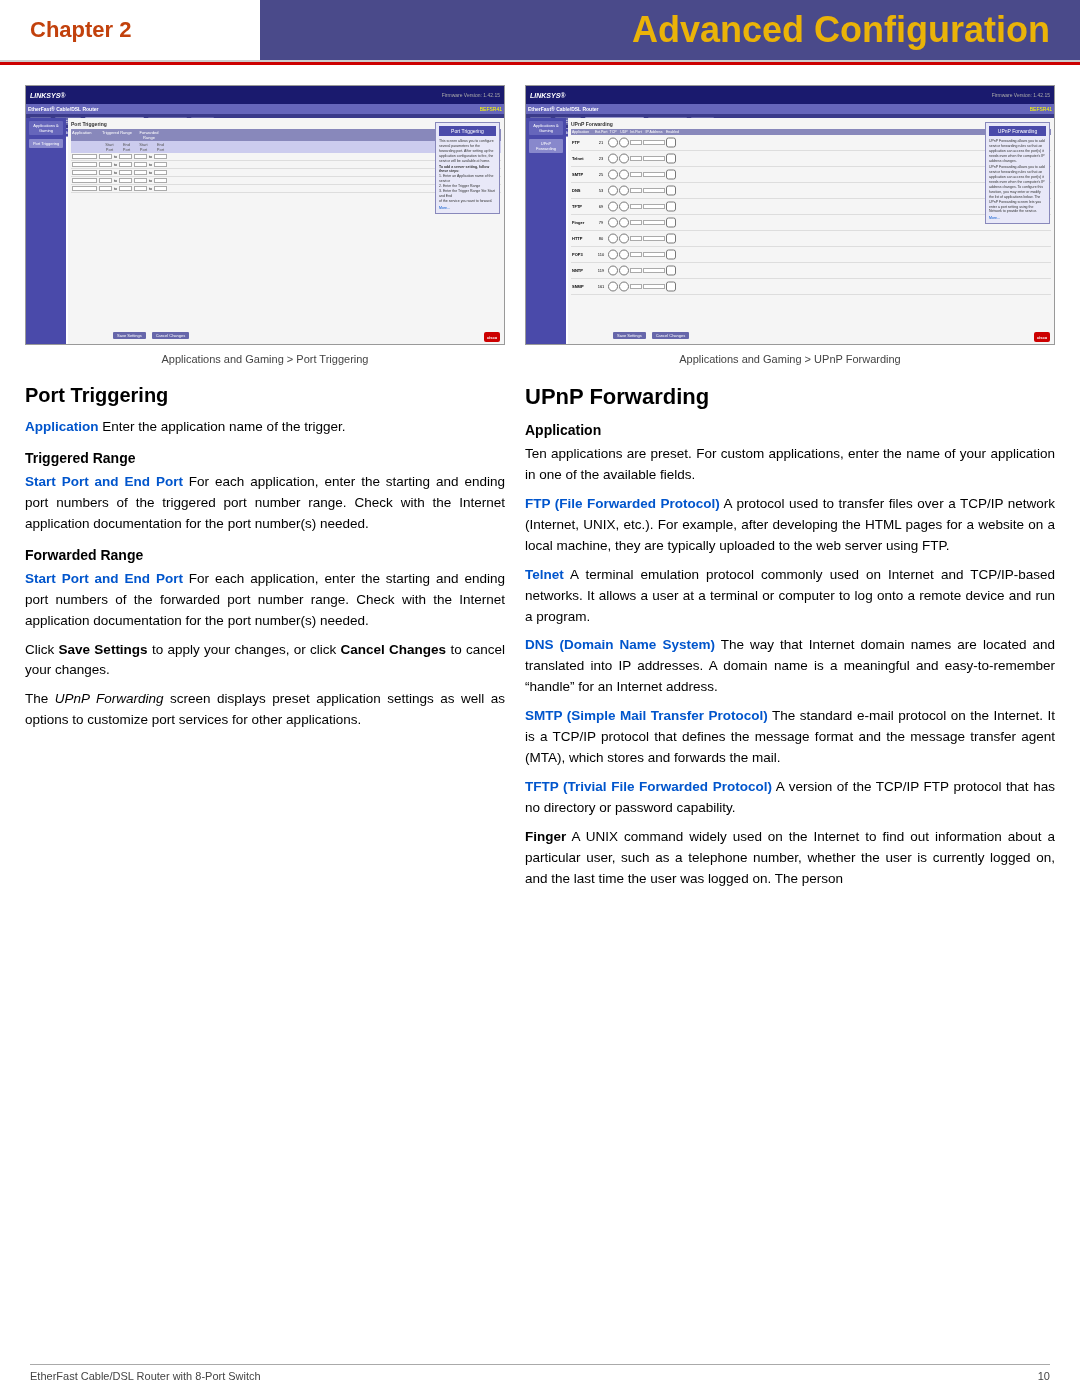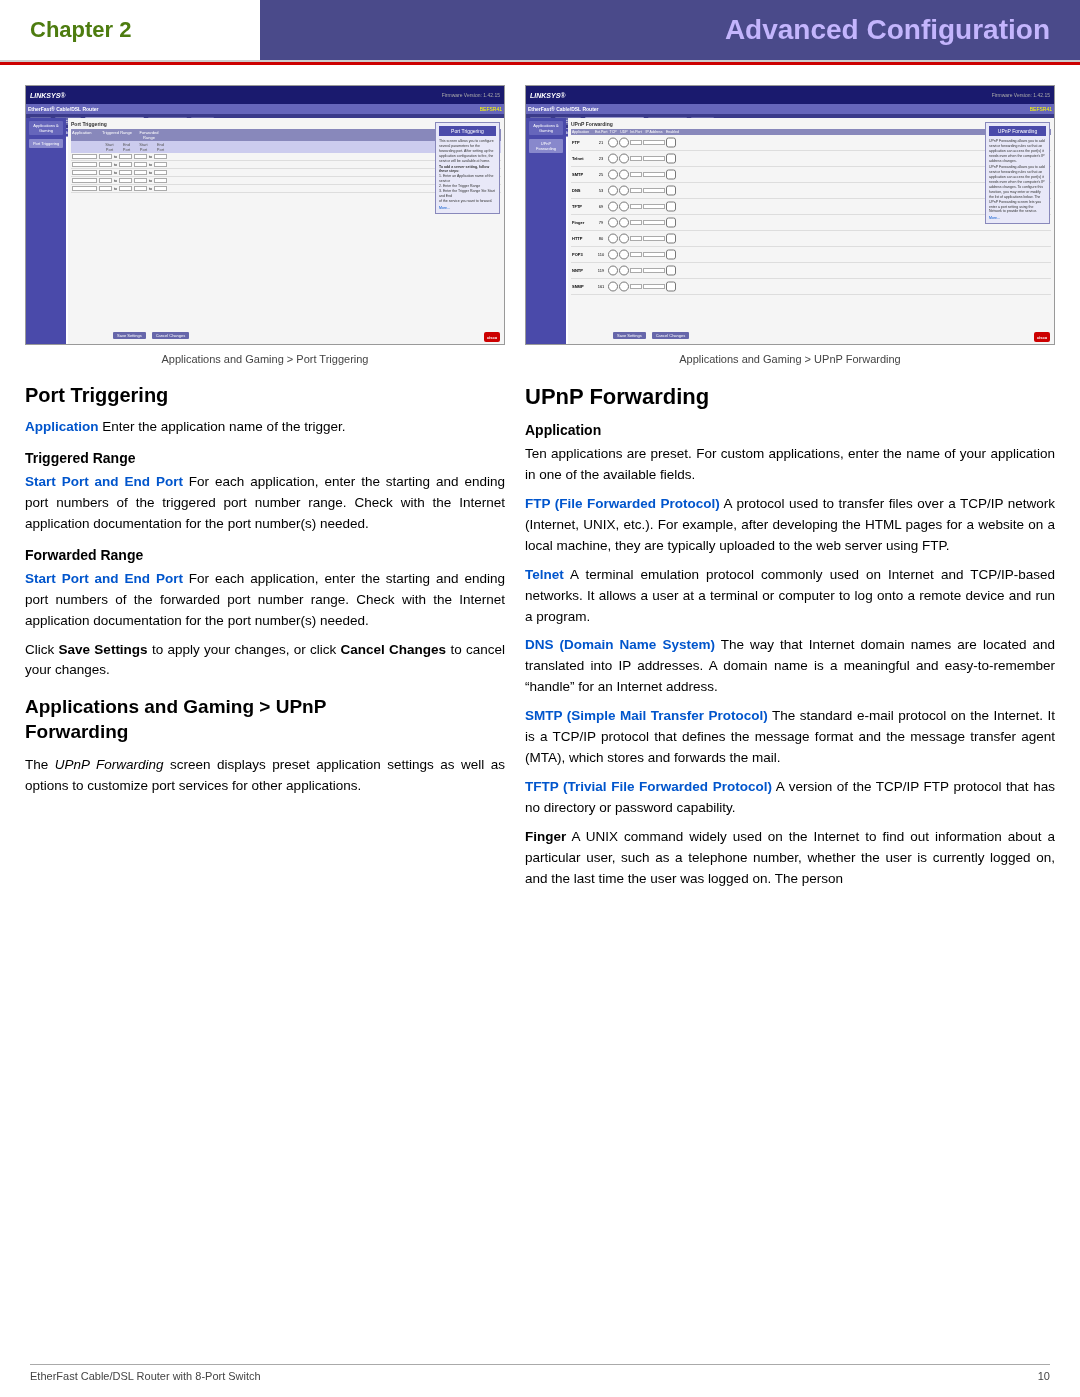--- a/index.html
+++ b/index.html
@@ -24,34 +24,34 @@
       background: #fff;
       width: 260px;
       display: flex;
       align-items: center;
       padding-left: 30px;
       border-right: none;
     }
     .header-chapter span {
       font-size: 22px;
       font-weight: bold;
-      color: #4d7c0f;
+      color: #c2410c;
     }
     .header-title {
       background: #4a4a8a;
       flex: 1;
       display: flex;
       align-items: center;
       justify-content: flex-end;
       padding-right: 30px;
     }
     .header-title span {
-      font-size: 28px;
-      font-weight: bold;
-      color: #c4b5fd;
+      font-size: 36px;
+      font-weight: bold;
+      color: #eab308;
     }
 
     
     .content {
       display: flex;
       padding: 20px 25px;
       gap: 20px;
     }
 
     .left-column {
@@ -449,21 +449,20 @@
     </p>
 
     <h3 class="subsection-heading">Forwarded Range</h3>
 
     <p>
       <span class="highlight-blue">Start Port and End Port</span><span> For each application,  enter the starting and ending port numbers of the forwarded port number range. Check with the Internet application documentation for the port number(s) needed.</span>
     </p>
 
     <p>Click <strong>Save Settings</strong> to apply your changes, or click <strong>Cancel Changes</strong> to cancel your changes.</p>
 
-    <h2 class="apps-heading">Applications and Gaming &gt; UPnP<br>Forwarding</h2>
 
     <p>The <em>UPnP Forwarding</em> screen displays preset application settings as well as options to customize port services for other applications.</p>
 
   </div>
 
   <div class="right-column">
 
     <div class="screenshot-box-right">
       <div class="router-ui" style="width:100%;height:100%;">
 

